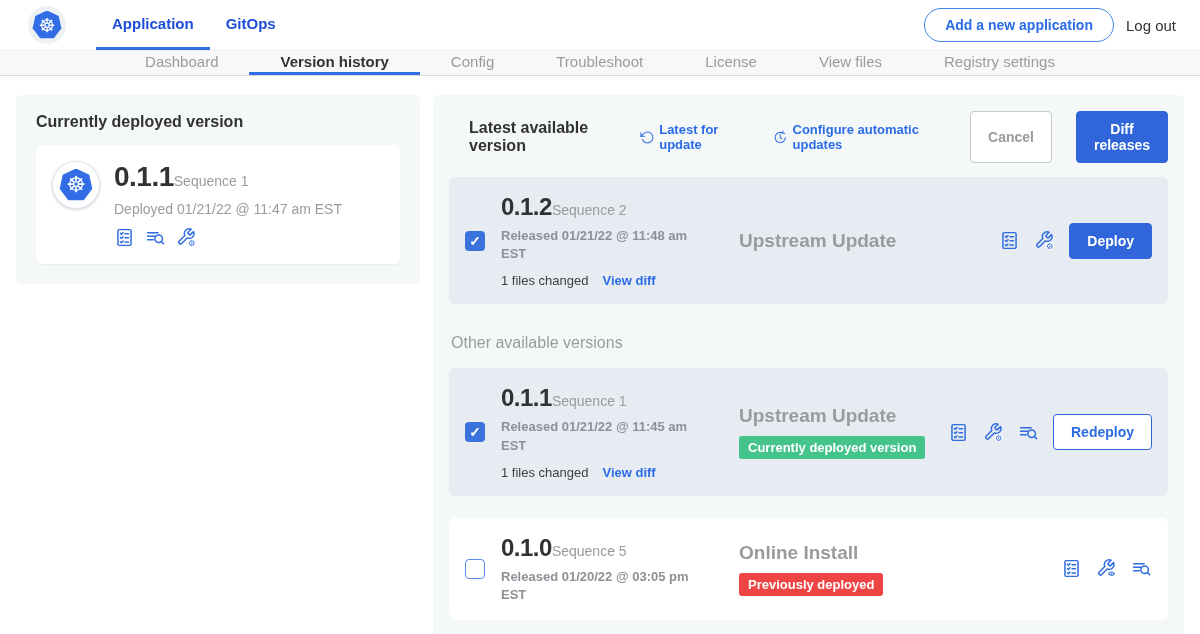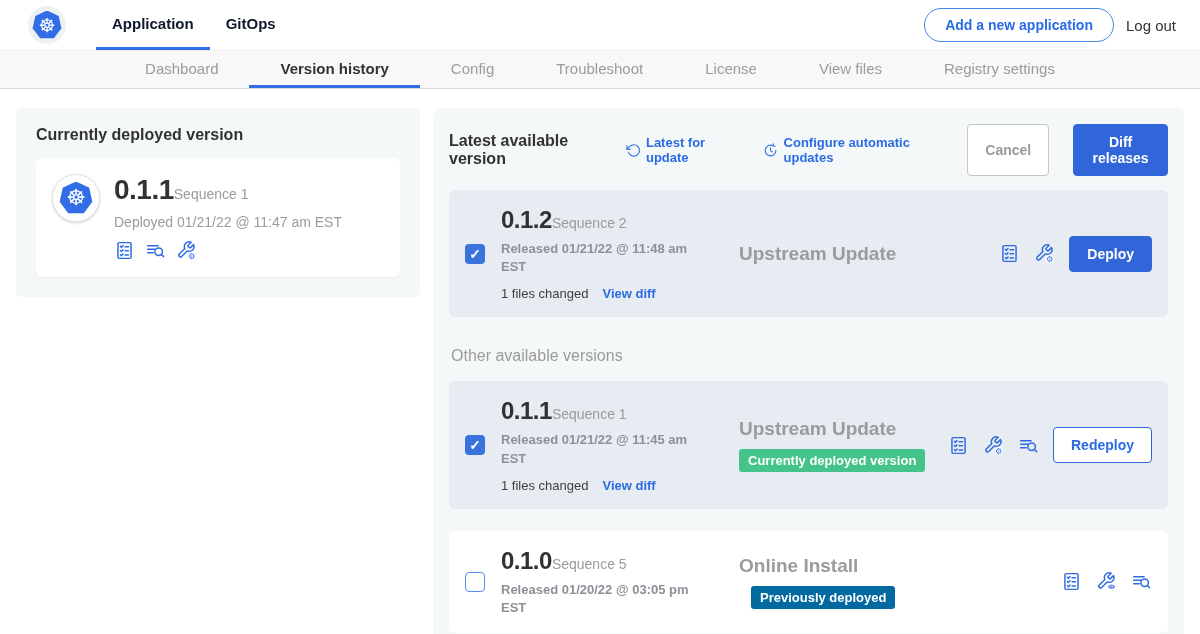--- a/index.html
+++ b/index.html
@@ -9,29 +9,29 @@
   
   .header { height:50px; display:flex; align-items:stretch; padding:0 24px 0 28px; background:#fff; }
   .logo-wrap { align-self:center; width:38px; height:38px; border-radius:50%; background:#eef1f3;
     display:flex; align-items:center; justify-content:center; }
   .k8s-hept { background:#326de6; color:#fff; display:flex; align-items:center; justify-content:center;
     clip-path:polygon(50% 0%,89% 19%,98% 61%,73% 96%,27% 96%,2% 61%,11% 19%); }
   .k8s-hept.small { width:30px; height:29px; font-size:19px; }
   .k8s-hept.big { width:34px; height:33px; font-size:22px; }
   .main-nav { display:flex; margin-left:30px; }
   .nav-item { display:flex; align-items:center; padding:12px 16px; font-size:15px; font-weight:700;
-    color:#0f172a; border-bottom:3px solid transparent; cursor:pointer; }
+    color:#1d4ed8; border-bottom:3px solid transparent; cursor:pointer; }
   .nav-item.active { border-bottom-color:#326de6; }
   .header-right { margin-left:auto; display:flex; align-items:center; gap:12px; }
   .add-app-btn { background:#fff; border:1px solid #4285e8; color:#2b6ce5; border-radius:17px;
     padding:8px 20px; font-size:14px; font-weight:700; cursor:pointer; }
   .logout { font-size:15px; color:#323232; cursor:pointer; }
 
   
-  .subnav { height:39px; background:#f8f8f8; border-top:1px solid #ececec; border-bottom:1px solid #d9d9d9;
+  .subnav { height:26px; background:#f8f8f8; border-top:1px solid #ececec; border-bottom:1px solid #d9d9d9;
     display:flex; justify-content:center; }
   .tab { display:flex; align-items:center; padding:0 31px; font-size:15px; color:#9b9b9b;
     border-bottom:3px solid transparent; cursor:pointer; }
   .tab.active { color:#323232; font-weight:700; border-bottom-color:#326de6; }
 
   
   .main { display:flex; align-items:flex-start; gap:13px; padding:19px 16px; }
   .panel { background:#f5f8f9; border-radius:6px; }
   .panel-title { font-size:16px; font-weight:700; color:#323232; }
 
@@ -46,21 +46,21 @@
   .v-big { font-size:28px; font-weight:700; letter-spacing:-.5px; color:#323232; }
   .v-num { font-size:24px; font-weight:700; letter-spacing:-.5px; color:#323232; }
   .seq { font-size:14px; color:#9b9b9b; }
   .deployed-at { font-size:14px; color:#9b9b9b; margin-top:8px; }
   .icon-row { display:flex; align-items:center; gap:10px; margin-top:10px; }
   .icon { width:21px; height:21px; display:block; cursor:pointer; }
   .icon-sm { width:17px; height:17px; display:block; }
 
   
   .available-panel { flex:1; padding:16px 16px 20px; }
-  .avail-header { display:flex; align-items:center; margin-bottom:14px; }
+  .avail-header { display:flex; align-items:center; margin-bottom:14px;margin-left:20px; }
   .avail-header .panel-title { margin-right:16px; }
   .hdr-link { display:flex; align-items:center; gap:5px; color:#2b6ce5; font-size:13px; font-weight:700;
     margin-right:24px; cursor:pointer; }
   .hdr-buttons { margin-left:auto; display:flex; gap:24px; }
   .btn { border-radius:4px; font-size:14px; font-weight:700; padding:9px 17px; cursor:pointer; }
   .btn-cancel { background:#fff; border:1px solid #c4c8ca; color:#9b9b9b; }
   .btn-primary { background:#3066d9; border:1px solid #3066d9; color:#fff; }
   .btn-outline { background:#fff; border:1px solid #3066d9; color:#2b6ce5; }
 
   .version-row { border-radius:6px; padding:16px; display:grid;
@@ -77,21 +77,21 @@
 
   .released { font-size:13px; font-weight:700; color:#8c9197; margin-top:6px; max-width:196px; line-height:1.4; }
   .files-line { display:flex; align-items:center; gap:14px; margin-top:10px; font-size:13px; }
   .files-changed { color:#404040; }
   .view-diff { color:#2b6ce5; font-weight:700; cursor:pointer; }
 
   .mid-col { display:flex; flex-direction:column; align-items:flex-start; gap:9px; }
   .v-type { font-size:19px; font-weight:700; color:#9b9b9b; }
   .badge { font-size:13px; font-weight:700; color:#fff; padding:4px 9px; border-radius:3px; }
   .badge-green { background:#44c38b; }
-  .badge-gray { background:#0369a1;margin-left:12px; }
+  .badge-gray { background:#ef4444; }
 
   .actions { display:flex; align-items:center; gap:14px; }
 
   svg.lineicon { stroke:#2f6cdf; fill:none; stroke-width:1.7; stroke-linecap:round; stroke-linejoin:round; }
 </style>
 </head>
 <body>
 
 <header class="header">
   <div class="logo-wrap">

